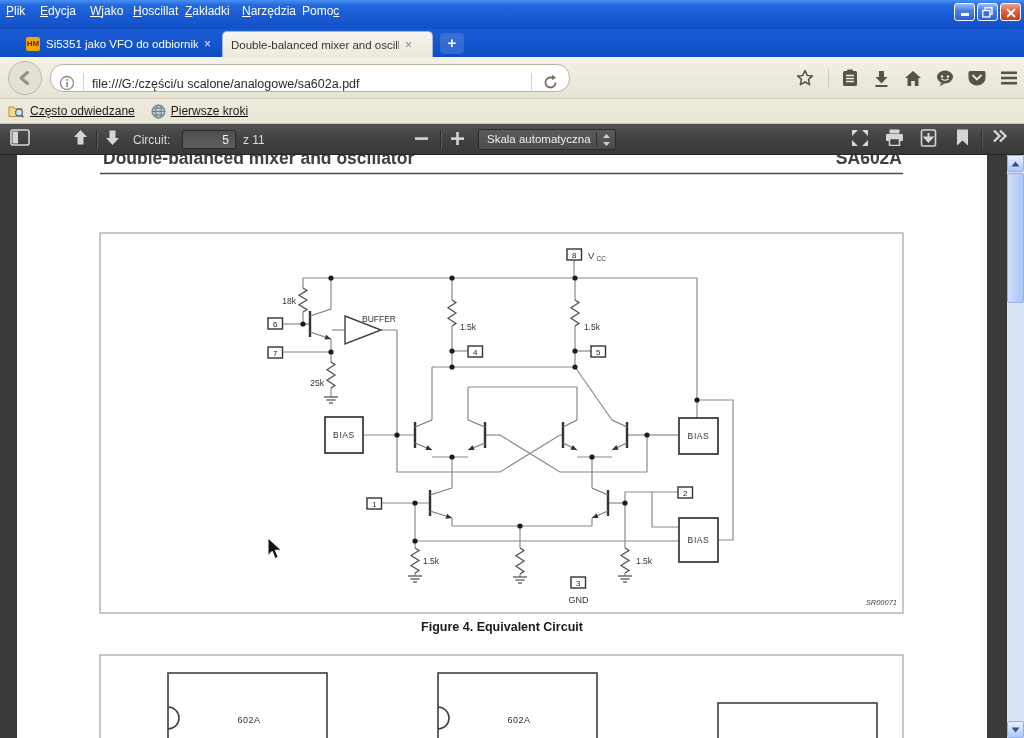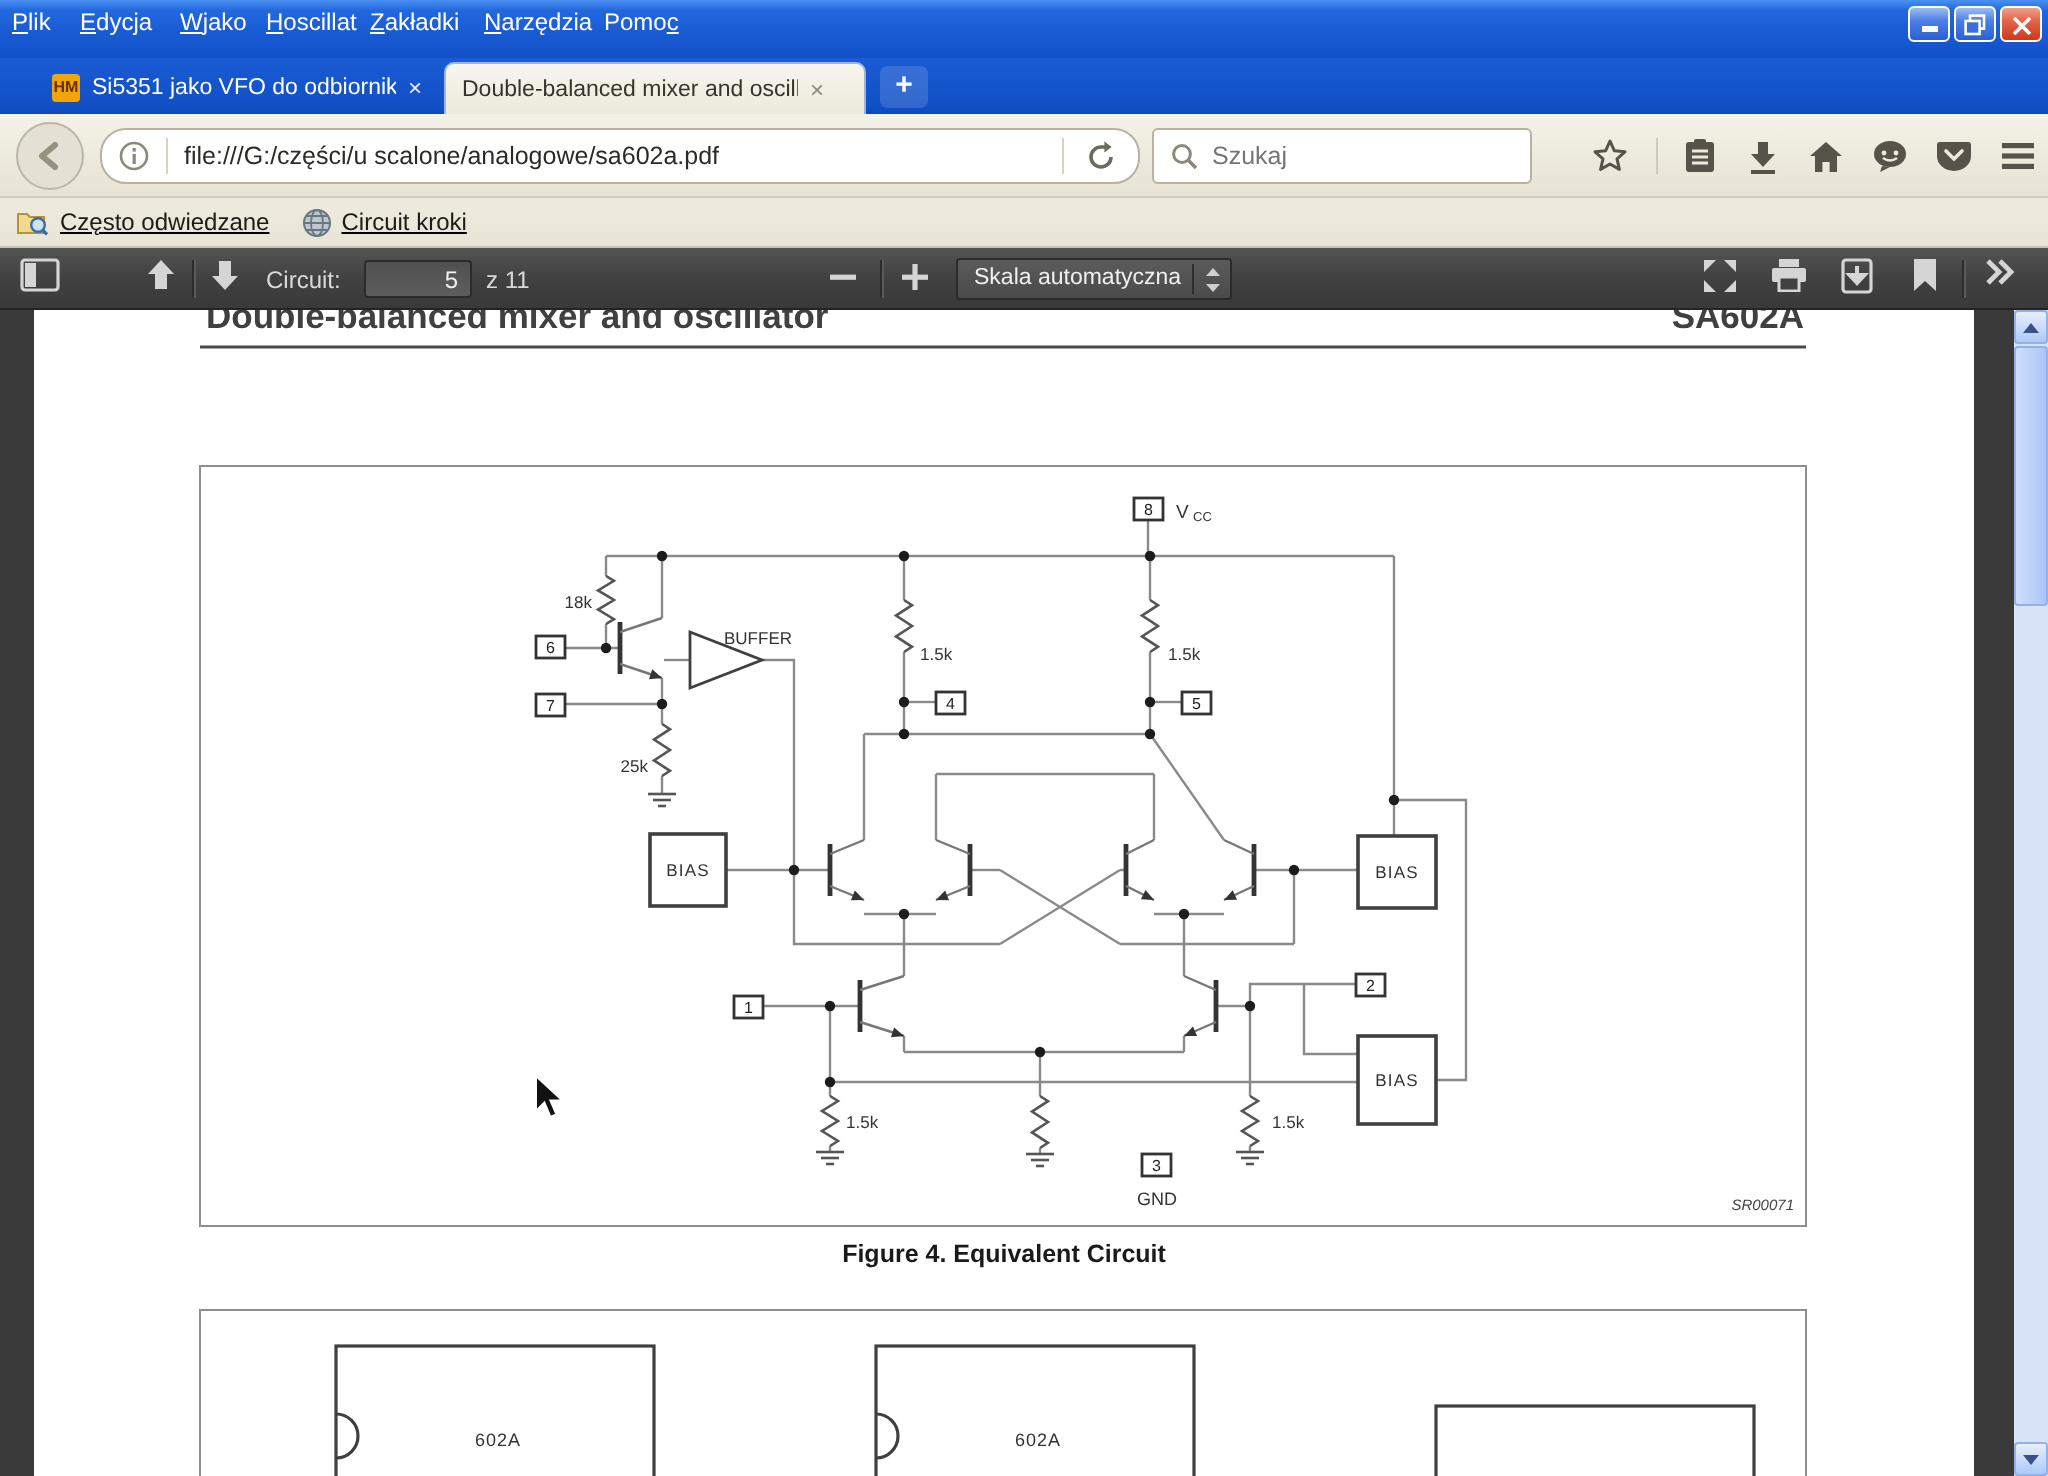--- a/index.html
+++ b/index.html
@@ -36,21 +36,21 @@
     background:rgba(255,255,255,.14); color:#fff; font-size:15px; font-weight:bold;
     text-align:center; line-height:20px; }
 
   
   .navbar { position:absolute; left:0; top:57px; width:1024px; height:42px;
     background:linear-gradient(180deg,#f4f1e7 0%,#ece9dc 60%,#e7e3d4 100%);
     border-bottom:1px solid #d2ccba; }
   .backbtn { position:absolute; left:8px; top:4px; width:34px; height:34px; border-radius:50%;
     background:#e4e0d3; border:1px solid #bcb6a6; display:flex; align-items:center; justify-content:center; }
   .urlfield { position:absolute; left:50px; top:7px; width:520px; height:28px; background:#fff;
-    border:1px solid #b9b2a2; border-radius:13px; display:flex; align-items:center; }
+    border:1px solid #b9b2a2; border-radius:13px; display:flex; align-items:flex-end; }
   .urlfield .sep { width:1px; height:18px; background:#d7d2c4; }
   .urltext { flex:1; border:none; outline:none; font-size:12.5px; color:#2c2a25; padding:0 8px;
     font-family:"Liberation Sans",sans-serif; background:transparent; }
   .searchfield { position:absolute; left:576px; top:7px; width:190px; height:28px; background:#fff;
     border:1px solid #b9b2a2; border-radius:3px; display:flex; align-items:center; }
   .searchfield input { border:none; outline:none; font-size:12.5px; color:#9a958a; width:130px;
     font-family:"Liberation Sans",sans-serif; background:transparent; }
   .navicons { position:absolute; right:6px; top:7px; height:28px; display:flex; align-items:center; gap:14px; }
   .icon16 { width:18px; height:18px; display:flex; align-items:center; justify-content:center; }
 
@@ -144,27 +144,20 @@
           <rect x="7.3" y="4" width="1.6" height="1.8" fill="#8c887c"></rect>
       </svg>
       <div class="sep" style="margin:0 0 0 8px"></div>
       <input class="urltext" value="file:///G:/części/u scalone/analogowe/sa602a.pdf" style="">
       <div class="sep"></div>
       <svg width="17" height="17" viewBox="0 0 17 17" style="margin:0 10px">
         <path d="M13.5,8.5 A5,5 0 1 1 8.5,3.5 L11,3.5" fill="none" stroke="#6e6a5f" stroke-width="1.8"></path>
         <path d="M10.2,0.8 L13.8,3.5 L10.2,6.2 Z" fill="#6e6a5f"></path>
       </svg>
     </div>
-    <div class="searchfield">
-      <svg width="15" height="15" viewBox="0 0 15 15" style="margin:0 6px 0 8px">
-        <circle cx="6" cy="6" r="4.2" fill="none" stroke="#8c887c" stroke-width="1.5"></circle>
-        <path d="M9.3,9.3 L13,13" stroke="#8c887c" stroke-width="1.8"></path>
-      </svg>
-      <input placeholder="Szukaj" style="">
-    </div>
     <div class="navicons">
       <div class="icon16">
         <svg width="18" height="18" viewBox="0 0 18 18">
             <path d="M9,1.5 L11.2,6.4 L16.5,6.9 L12.5,10.4 L13.7,15.7 L9,13 L4.3,15.7 L5.5,10.4 L1.5,6.9 L6.8,6.4 Z" fill="none" stroke="#57534a" stroke-width="1.5" stroke-linejoin="round"></path>
           </svg>
       </div>
       <div class="icon16" style="border-left:1px solid #d0cab9; padding-left:12px; width:30px">
         <svg width="16" height="18" viewBox="0 0 16 18">
             <rect x="1" y="2" width="14" height="15" rx="1.5" fill="#57534a"></rect>
             <rect x="5" y="0.5" width="6" height="3" rx="1" fill="#57534a"></rect>
@@ -215,21 +208,21 @@
         <path d="M13.3,11 L15.5,13.2" stroke="#3a6ea5" stroke-width="1.6"></path>
       </svg>
       <span>Często odwiedzane</span>
     </div>
     <div class="bmitem" style="margin-left:16px">
       <svg width="15" height="15" viewBox="0 0 15 15">
         <circle cx="7.5" cy="7.5" r="6.5" fill="#bcc7cf" stroke="#6a7680" stroke-width="1"></circle>
         <ellipse cx="7.5" cy="7.5" rx="3" ry="6.5" fill="none" stroke="#6a7680" stroke-width="0.9"></ellipse>
         <path d="M1,7.5 H14 M2,4 H13 M2,11 H13" stroke="#6a7680" stroke-width="0.9" fill="none"></path>
       </svg>
-      <span>Circuit kroki</span>
+      <span>Pierwsze kroki</span>
     </div>
   </div>
 
   <div class="pdfbar">
     <div class="pbtn" style="left:10px">
       <svg width="20" height="17" viewBox="0 0 20 17">
         <rect x="1" y="1" width="18" height="15" rx="1.5" fill="none" stroke="#d5d5d5" stroke-width="1.6"></rect>
         <rect x="2.5" y="2.5" width="5.5" height="12" fill="#d5d5d5"></rect>
       </svg>
     </div>

